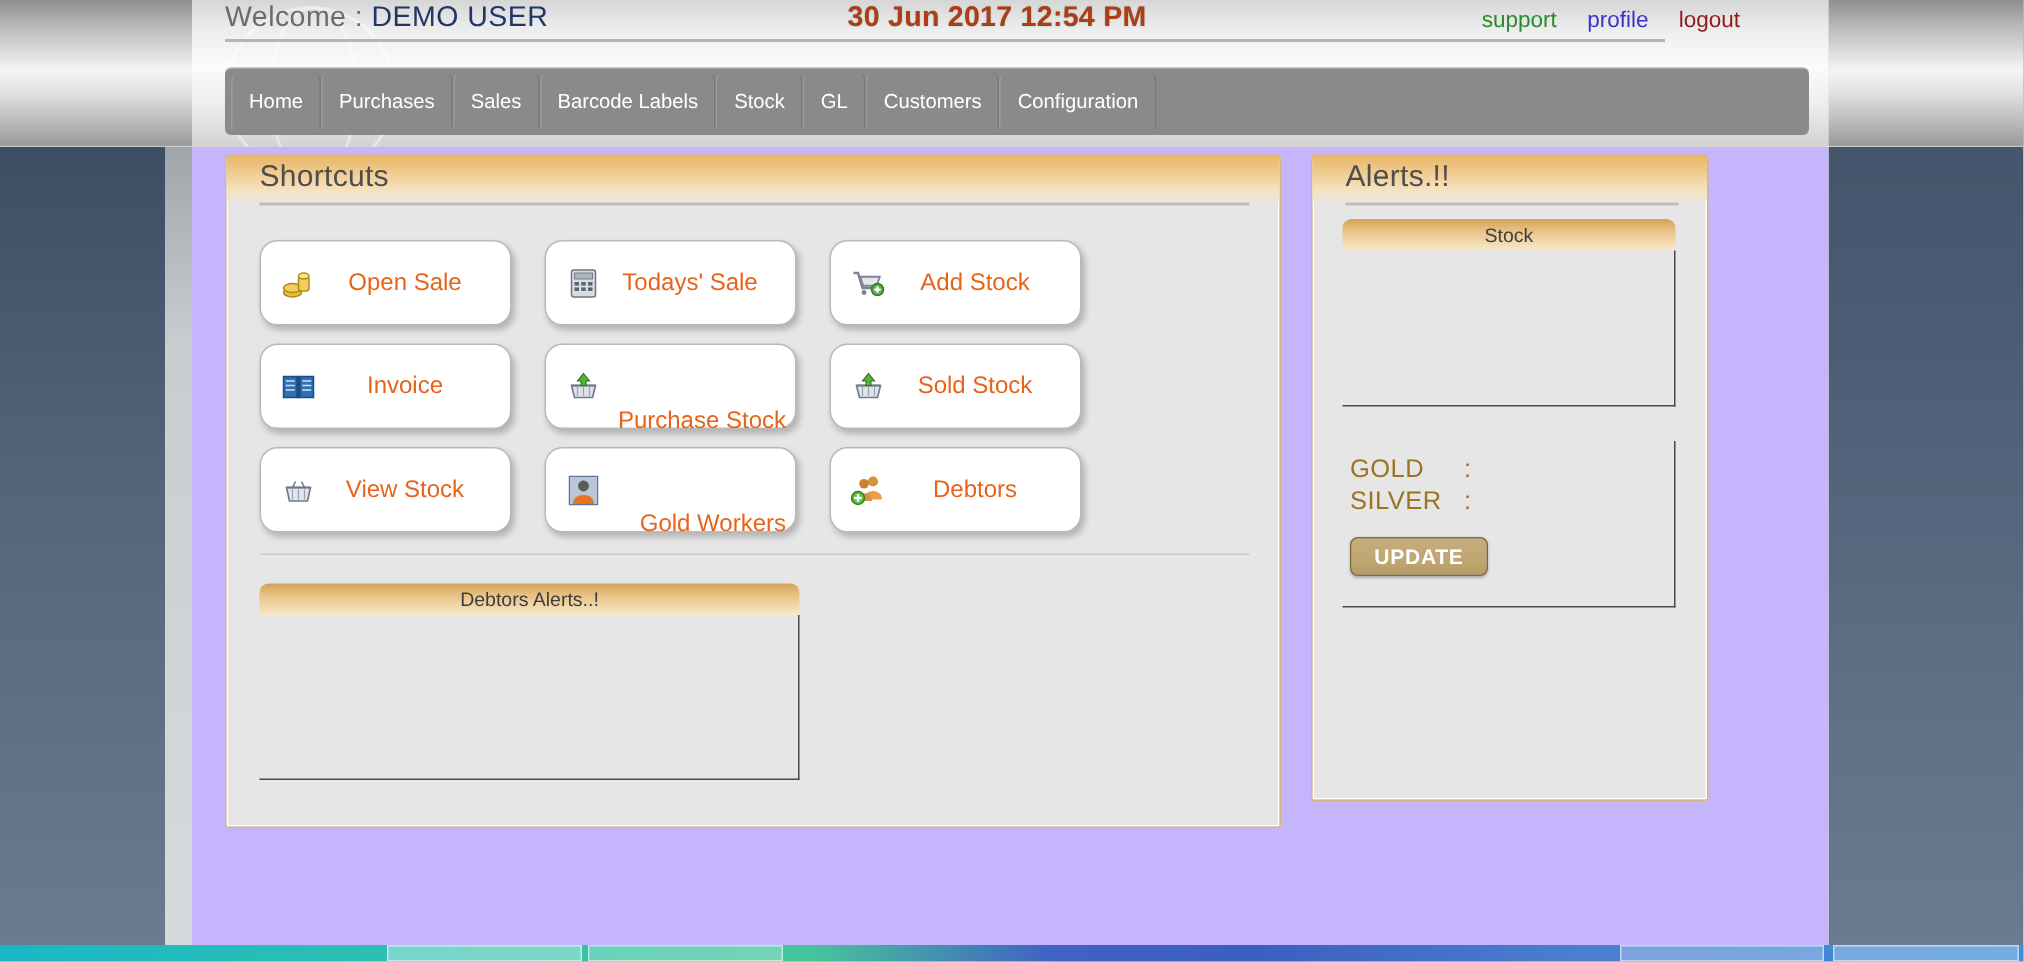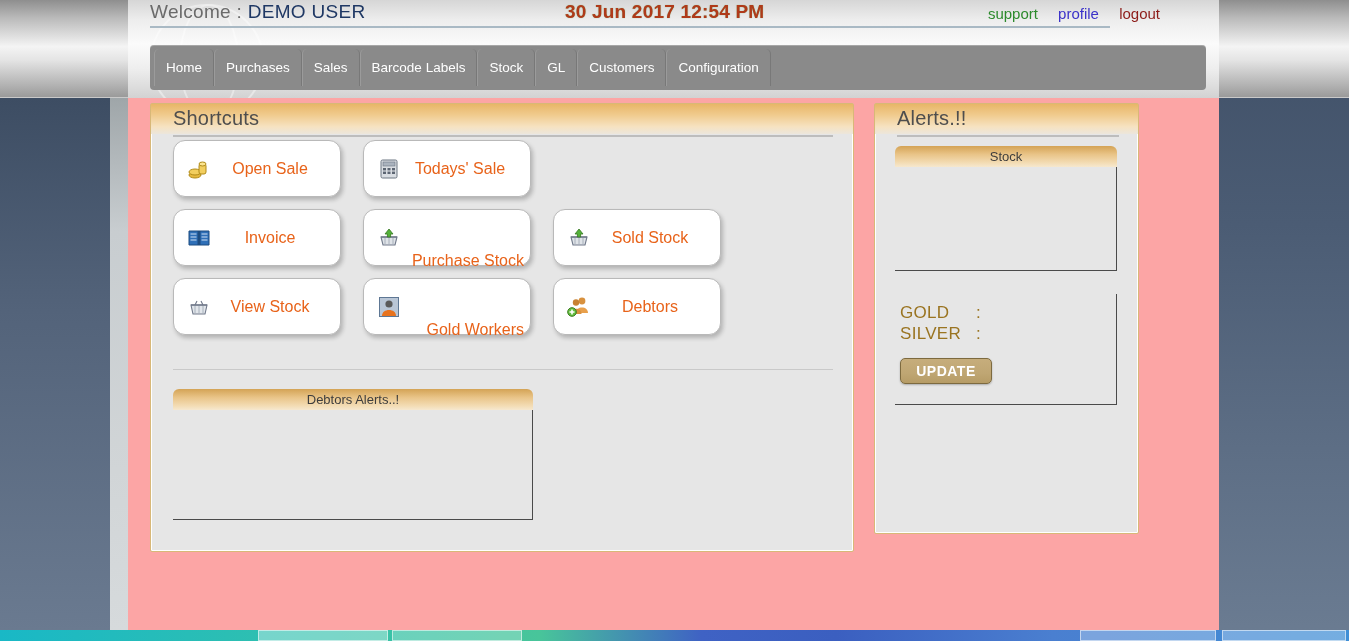--- a/index.html
+++ b/index.html
@@ -145,21 +145,21 @@
     border-right: 1px solid #787878;
     cursor: pointer;
     white-space: nowrap;
   }
   .navitem:first-child { border-left: 1px solid #9b9b9b; }
 
   
   #body-area {
     position: absolute;
     left: 0; top: 98px; width: 1091px; height: 532px;
-    background: #fca5a5;
+    background: #c4b5fd;
   }
 
   .panel {
     position: absolute;
     background: #e6e6e6;
     border: 1px solid #d8b878;
     border-radius: 2px;
     box-shadow: 0 0 0 1px #ffffff inset;
   }
   #shortcuts-panel {
@@ -187,21 +187,21 @@
     left: 22px; top: 31px;
     height: 2px;
     background: #bdbdbd;
   }
   #sc-rule { width: 660px; }
   #al-rule { width: 222px; }
 
   
   .sc-grid {
     position: absolute;
-    left: 0; top: 36px;
+    left: 0; top: 56px;
     width: 718px;
   }
   .sc-row { display: flex; margin-bottom: 12px; }
   .sc-btn {
     width: 168px; height: 57px;
     margin-left: 22px;
     background: #ffffff;
     border: 1px solid #b9b9b9;
     border-radius: 12px;
     box-shadow: 2px 3px 4px rgba(0,0,0,.22);
@@ -374,20 +374,33 @@
                     <rect x="12" y="9" width="3" height="2.4"></rect>
                   <rect x="3" y="12.6" width="3" height="2.4"></rect>
                     <rect x="7.5" y="12.6" width="3" height="2.4"></rect>
                     <rect x="12" y="12.6" width="3" height="2.4"></rect>
                 </g>
               </svg>
             </span>
             <span class="sc-label">Todays' Sale</span>
           </div>
 
+          <div class="sc-btn">
+            <span class="sc-ico">
+              <svg width="24" height="22" viewBox="0 0 24 22">
+                <path d="M2 4h3l3 10h10" fill="none" stroke="#7b8390" stroke-width="1.6"></path>
+                <path d="M6.5 6.5h13l-2 6h-9z" fill="#e3e7ec" stroke="#7b8390" stroke-width="1.2"></path>
+                <circle cx="9" cy="17" r="1.6" fill="#7b8390"></circle>
+                <circle cx="16" cy="17" r="1.6" fill="#7b8390"></circle>
+                <circle cx="18" cy="15" r="4" fill="#54b23a" stroke="#35761f"></circle>
+                <path d="M18 12.8v4.4M15.8 15h4.4" stroke="#fff" stroke-width="1.5"></path>
+              </svg>
+            </span>
+            <span class="sc-label">Add Stock</span>
+          </div>
         </div>
 
         <div class="sc-row">
           <div class="sc-btn">
             <span class="sc-ico">
               <svg width="22" height="18" viewBox="0 0 22 18">
                 <path d="M1 2h9v14H1z" fill="#2e6fb7" stroke="#1d4c80"></path>
                 <path d="M12 2h9v14h-9z" fill="#2e6fb7" stroke="#1d4c80"></path>
                 <rect x="10" y="1.5" width="2" height="15" fill="#1d4c80"></rect>
                 <g stroke="#cfe1f4" stroke-width="1">

